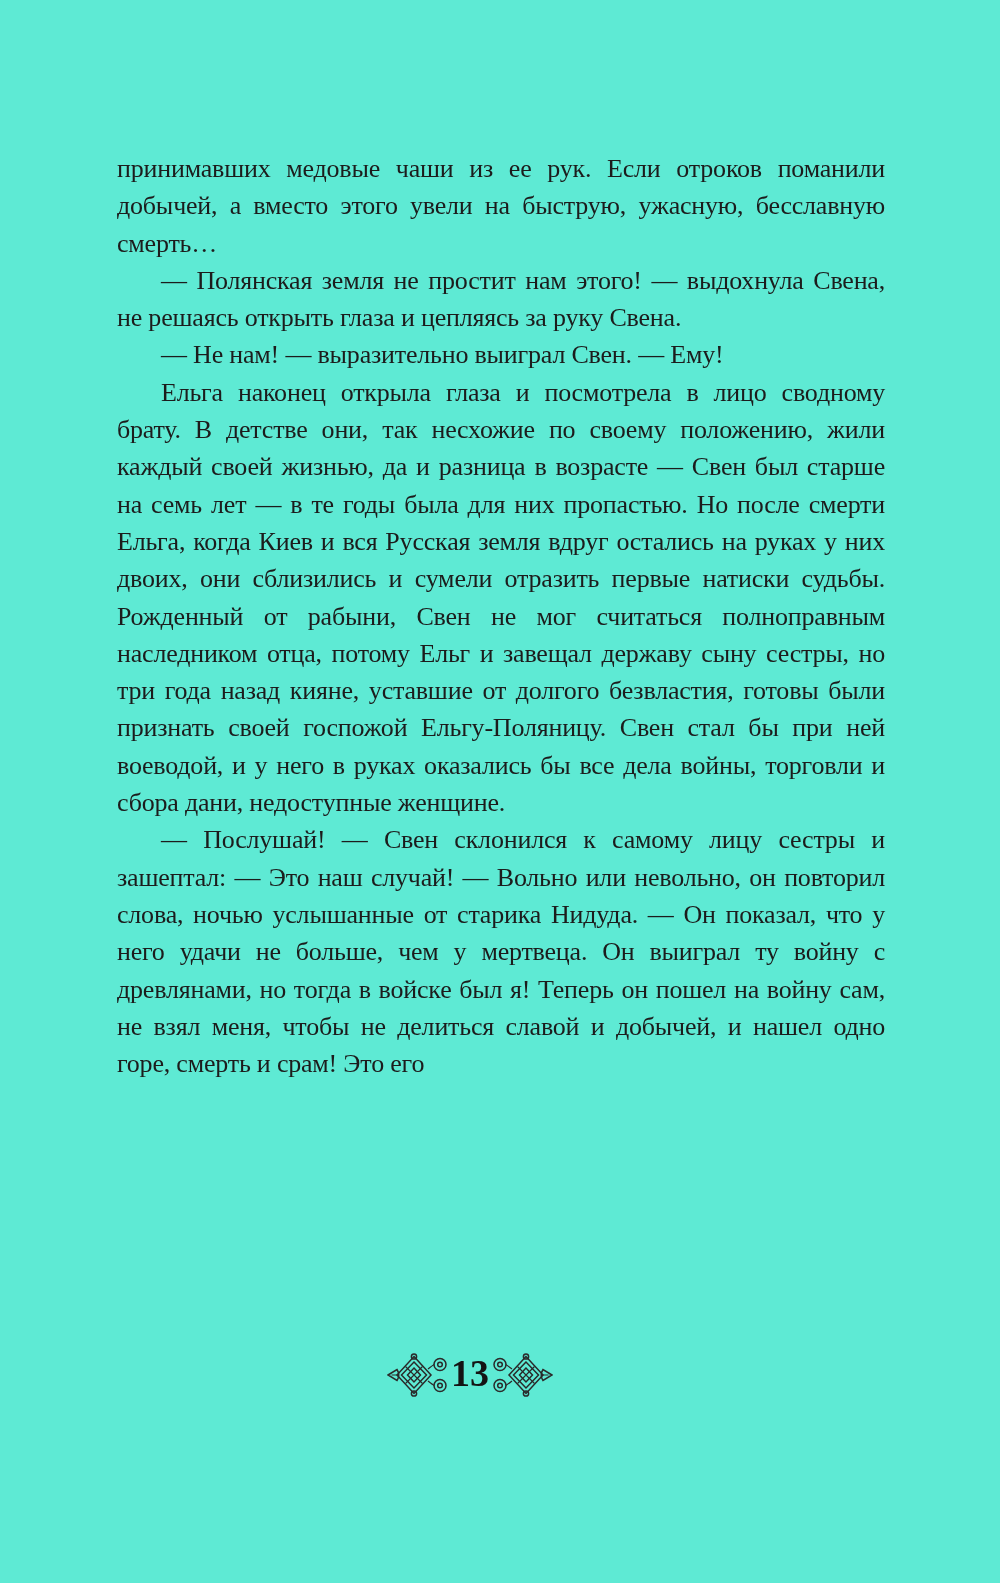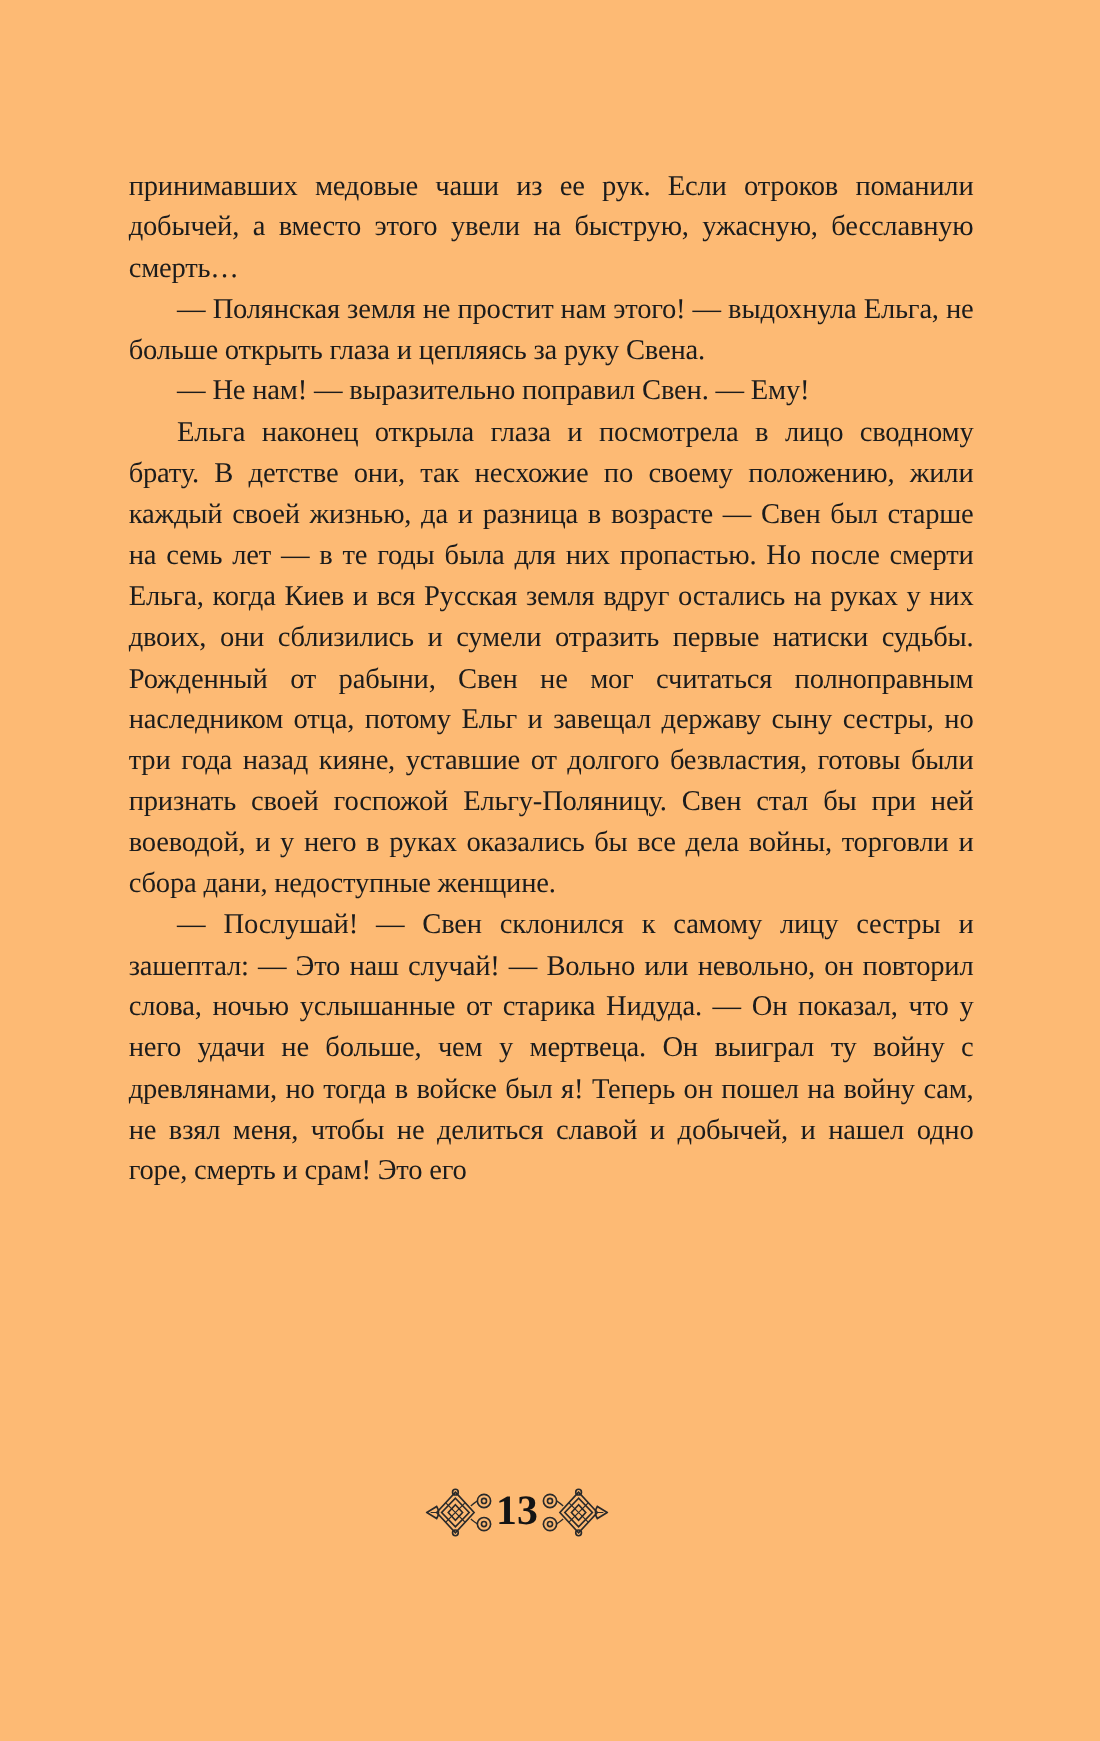--- a/index.html
+++ b/index.html
@@ -10,21 +10,21 @@
   body {
     width: 1000px;
     height: 1583px;
     position: relative;
     font-family: "Liberation Serif", "DejaVu Serif", serif;
     overflow: hidden;
   }
   .book-page {
     position: absolute;
     inset: 0;
-    background: #fdba74;
+    background: #5eead4;
   }
   .text-block {
     position: absolute;
     left: 117px;
     top: 150px;
     width: 768px;
     color: #1c1c1c;
     font-size: 26px;
     line-height: 37.3px;
     text-align: justify;
@@ -59,22 +59,22 @@
     transform: scaleX(-1);
   }
 </style>
 </head>
 <body>
 
 <div class="book-page">
 
   <div class="text-block">
     <p class="no-indent">принимавших медовые чаши из ее рук. Если отроков поманили добычей, а вместо этого увели на быструю, ужасную, бесславную смерть…</p>
-    <p>— Полянская земля не простит нам этого! — выдохнула Ельга, не больше открыть глаза и цепляясь за руку Свена.</p>
-    <p>— Не нам! — выразительно поправил Свен. — Ему!</p>
+    <p>— Полянская земля не простит нам этого! — выдохнула Свена, не решаясь открыть глаза и цепляясь за руку Свена.</p>
+    <p>— Не нам! — выразительно выиграл Свен. — Ему!</p>
     <p>Ельга наконец открыла глаза и посмотрела в лицо сводному брату. В детстве они, так несхожие по своему положению, жили каждый своей жизнью, да и разница в возрасте — Свен был старше на семь лет — в те годы была для них пропастью. Но после смерти Ельга, когда Киев и вся Русская земля вдруг остались на руках у них двоих, они сблизились и сумели отразить первые натиски судьбы. Рожденный от рабыни, Свен не мог считаться полноправным наследником отца, потому Ельг и завещал державу сыну сестры, но три года назад кияне, уставшие от долгого безвластия, готовы были признать своей госпожой Ельгу-Поляницу. Свен стал бы при ней воеводой, и у него в руках оказались бы все дела войны, торговли и сбора дани, недоступные женщине.</p>
     <p>— Послушай! — Свен склонился к самому лицу сестры и зашептал: — Это наш случай! — Вольно или невольно, он повторил слова, ночью услышанные от старика Нидуда. — Он показал, что у него удачи не больше, чем у мертвеца. Он выиграл ту войну с древлянами, но тогда в войске был я! Теперь он пошел на войну сам, не взял меня, чтобы не делиться славой и добычей, и нашел одно горе, смерть и срам! Это его</p>
   </div>
 
   <div class="page-footer">
     <span>
       <svg class="orn" viewBox="0 0 64 46" width="64" height="46" aria-hidden="true">
         <g fill="none" stroke="#2a2a2a" stroke-width="1.5">
           <path d="M1,23 L10,17.5 Q13.5,23 10,28.5 Z"></path>
           <path d="M4.5,23 L10,23" stroke-width="1"></path>

